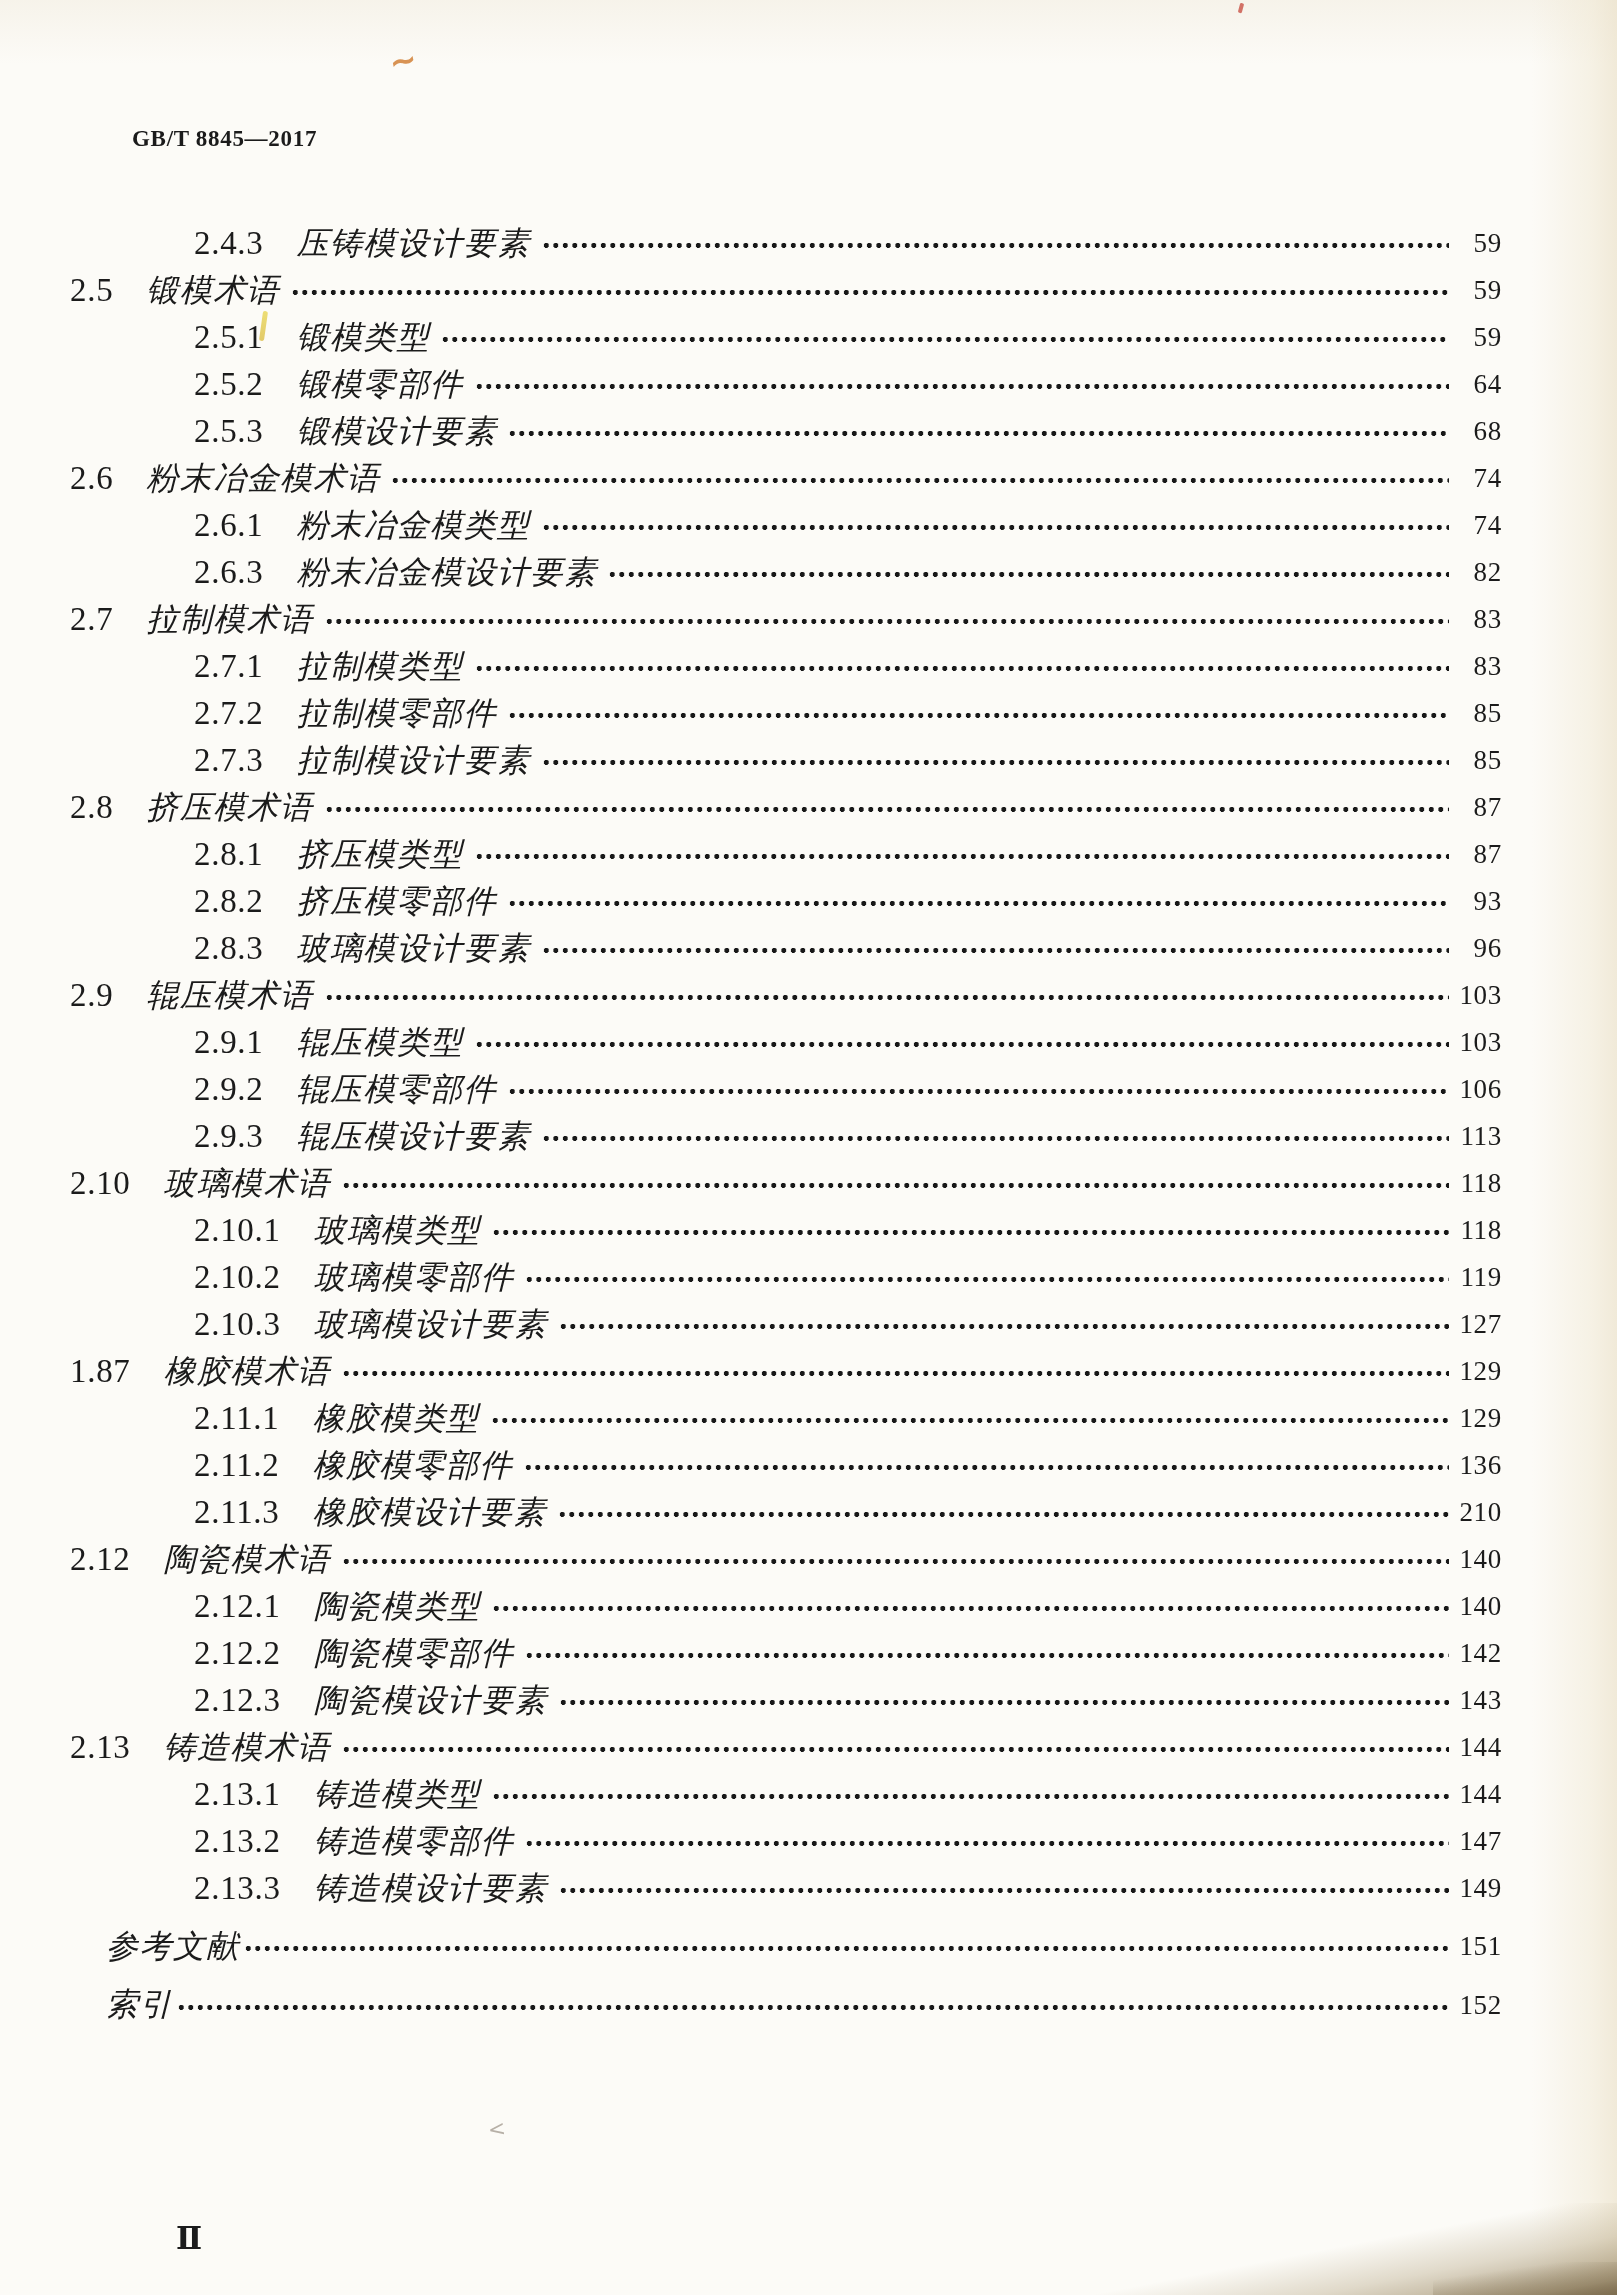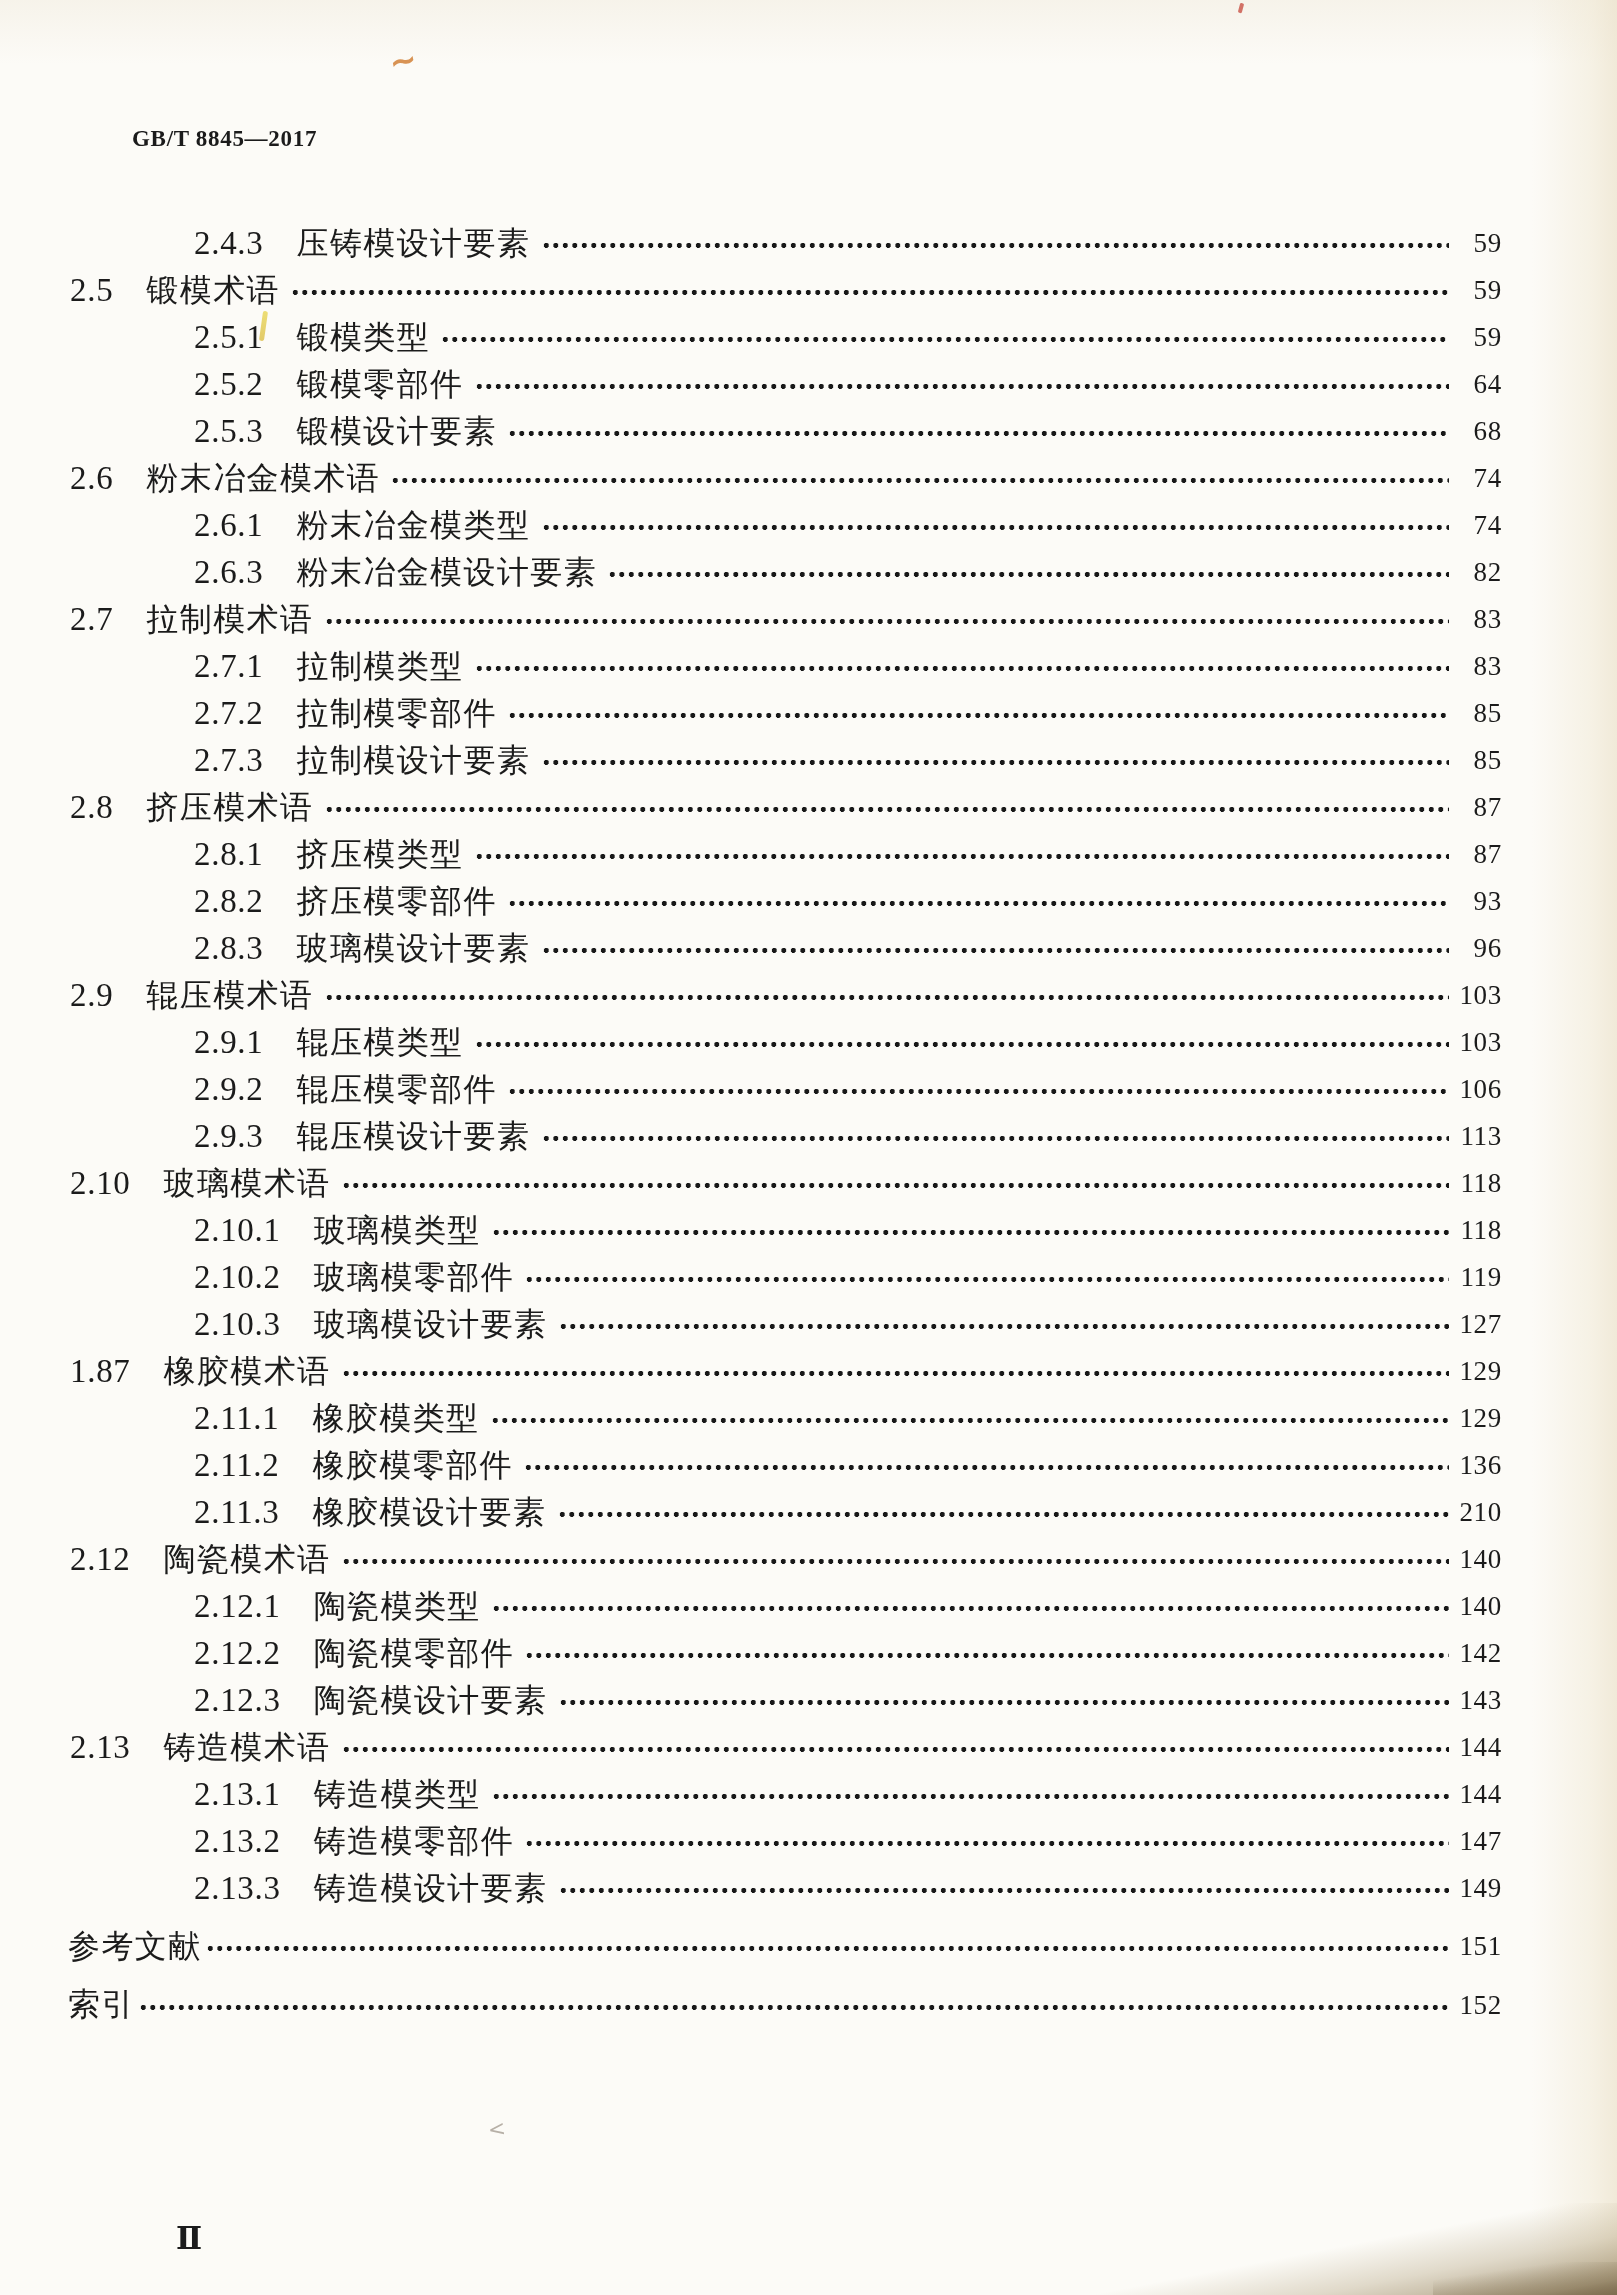--- a/index.html
+++ b/index.html
@@ -61,30 +61,31 @@
 
   .toc{
     position:absolute;left:0;top:220px;width:1502px;
   }
   .row{
     display:flex;align-items:center;
     height:47px;
     font-size:32px;
     white-space:nowrap;
   }
-  .row.lvl1{padding-left:68px;margin-top:11.3px;}
+  .row.lvl1{padding-left:106px;margin-top:11.3px;}
   .row.lvl2{padding-left:70px;}
   .row.lvl3{padding-left:194px;}
   .num{
     font-size:33px;
     margin-right:33px;
     letter-spacing:0.7px;
   }
   .title{
     letter-spacing:1.4px;
+    font-style:italic;
   }
   .leader{
     flex:1;
     height:33px;
     margin-left:11.3px;
     margin-right:5.7px;
     background-image:radial-gradient(circle at 4.3px 18.4px, #181818 2.4px, rgba(0,0,0,0) 2.8px);
     background-size:9.5px 33px;
     background-repeat:repeat-x;
     background-position:left center;

